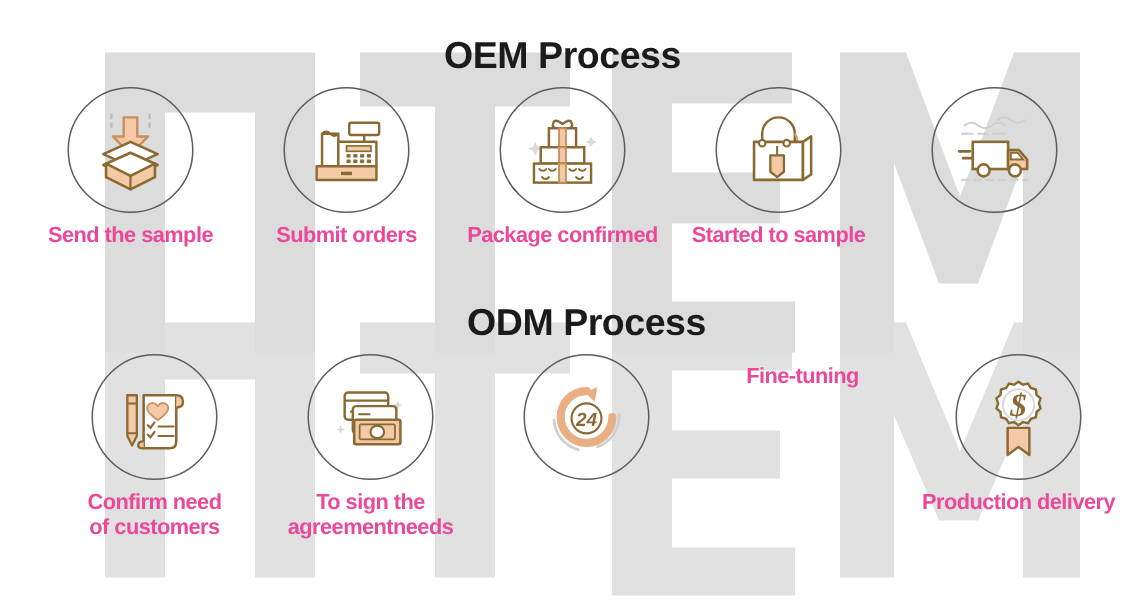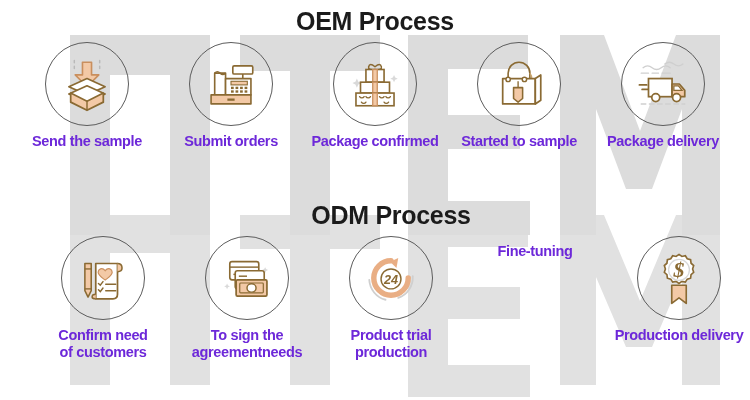--- a/index.html
+++ b/index.html
@@ -9,21 +9,21 @@
     font-family:"Liberation Sans", sans-serif;
     position:relative;
   }
   #stage{position:absolute;inset:0;width:750px;height:400px;overflow:hidden;}
 
   
   .watermark{position:absolute;left:0;top:0;width:750px;height:400px;z-index:0;pointer-events:none;}
 
   
   .section{position:absolute;left:0;width:750px;z-index:2;}
-  #section-oem{top:6px;}
+  #section-oem{top:22px;}
   #section-odm{top:200px;margin-left:16px;}
 
   .section-title{
     text-align:center;
     font-size:25px;
     font-weight:bold;
     color:#1b1b1b;
     letter-spacing:-0.3px;
     line-height:30px;
     margin:0;
@@ -52,21 +52,21 @@
     display:flex;align-items:center;justify-content:center;
     box-sizing:border-box;
     font-style:italic;
   }
   .icon-circle svg{display:block;}
   .step-label{
     margin-top:7px;
     text-align:center;
     font-size:14.5px;
     font-weight:bold;
-    color:#6d28d9;
+    color:#ec4899;
     line-height:17px;
     letter-spacing:-0.35px;
     white-space:pre-line;
     font-family:"Liberation Sans", sans-serif;
   }
   .odm .step-label{font-size:14.5px;}
 </style>
 </head>
 <body>
 
@@ -223,21 +223,20 @@
 
             <rect x="16" y="26" width="26" height="20" fill="#ffffff" stroke="#8a6a33" stroke-width="1.9"></rect>
 
             <path d="M42 32 h8 l6 7 v7 h-14 z" fill="#f3c9a6" stroke="#8a6a33" stroke-width="1.9" stroke-linejoin="round"></path>
             <path d="M44 34 h5 l4 5 h-9 z" fill="#ffffff" stroke="#8a6a33" stroke-width="1.4"></path>
 
             <circle cx="24" cy="47" r="4.4" fill="#ffffff" stroke="#8a6a33" stroke-width="1.9"></circle>
             <circle cx="47" cy="47" r="4.4" fill="#ffffff" stroke="#8a6a33" stroke-width="1.9"></circle>
           </svg>
         </div>
-        <div class="step-label">Package delivery</div>
       </div>
 
     </div>
   </div>
 
   <div class="section odm" id="section-odm">
     <div class="section-title">ODM Process</div>
 
     <div class="steps">
 
@@ -297,22 +296,20 @@
             <path d="M8 34 a24 24 0 0 0 18 22" fill="none" stroke="#cfcfcf" stroke-width="2" stroke-linecap="round"></path>
             <path d="M56 30 a24 24 0 0 1 -16 24" fill="none" stroke="#cfcfcf" stroke-width="2" stroke-linecap="round"></path>
 
             <path d="M32 13 a19 19 0 1 0 19 19" fill="none" stroke="#e9ae84" stroke-width="6" stroke-linecap="round"></path>
             <path d="M40 10 l-9 4 l7 7 z" fill="#e9ae84"></path>
 
             <circle cx="32" cy="33" r="11" fill="#ffffff" stroke="#8a6a33" stroke-width="1.6"></circle>
             <text x="32" y="38.5" text-anchor="middle" font-family="Liberation Sans, sans-serif" font-size="14" font-weight="bold" fill="#8a6a33">24</text>
           </svg>
         </div>
-        <div class="step-label">Product trial
-production</div>
       </div>
 
       <div class="step">
         <div class="step-label">Fine-tuning</div>
       </div>
 
       <div class="step">
         <div class="icon-circle">
           <svg width="58" height="58" viewBox="0 0 64 64" xmlns="http://www.w3.org/2000/svg">
 

